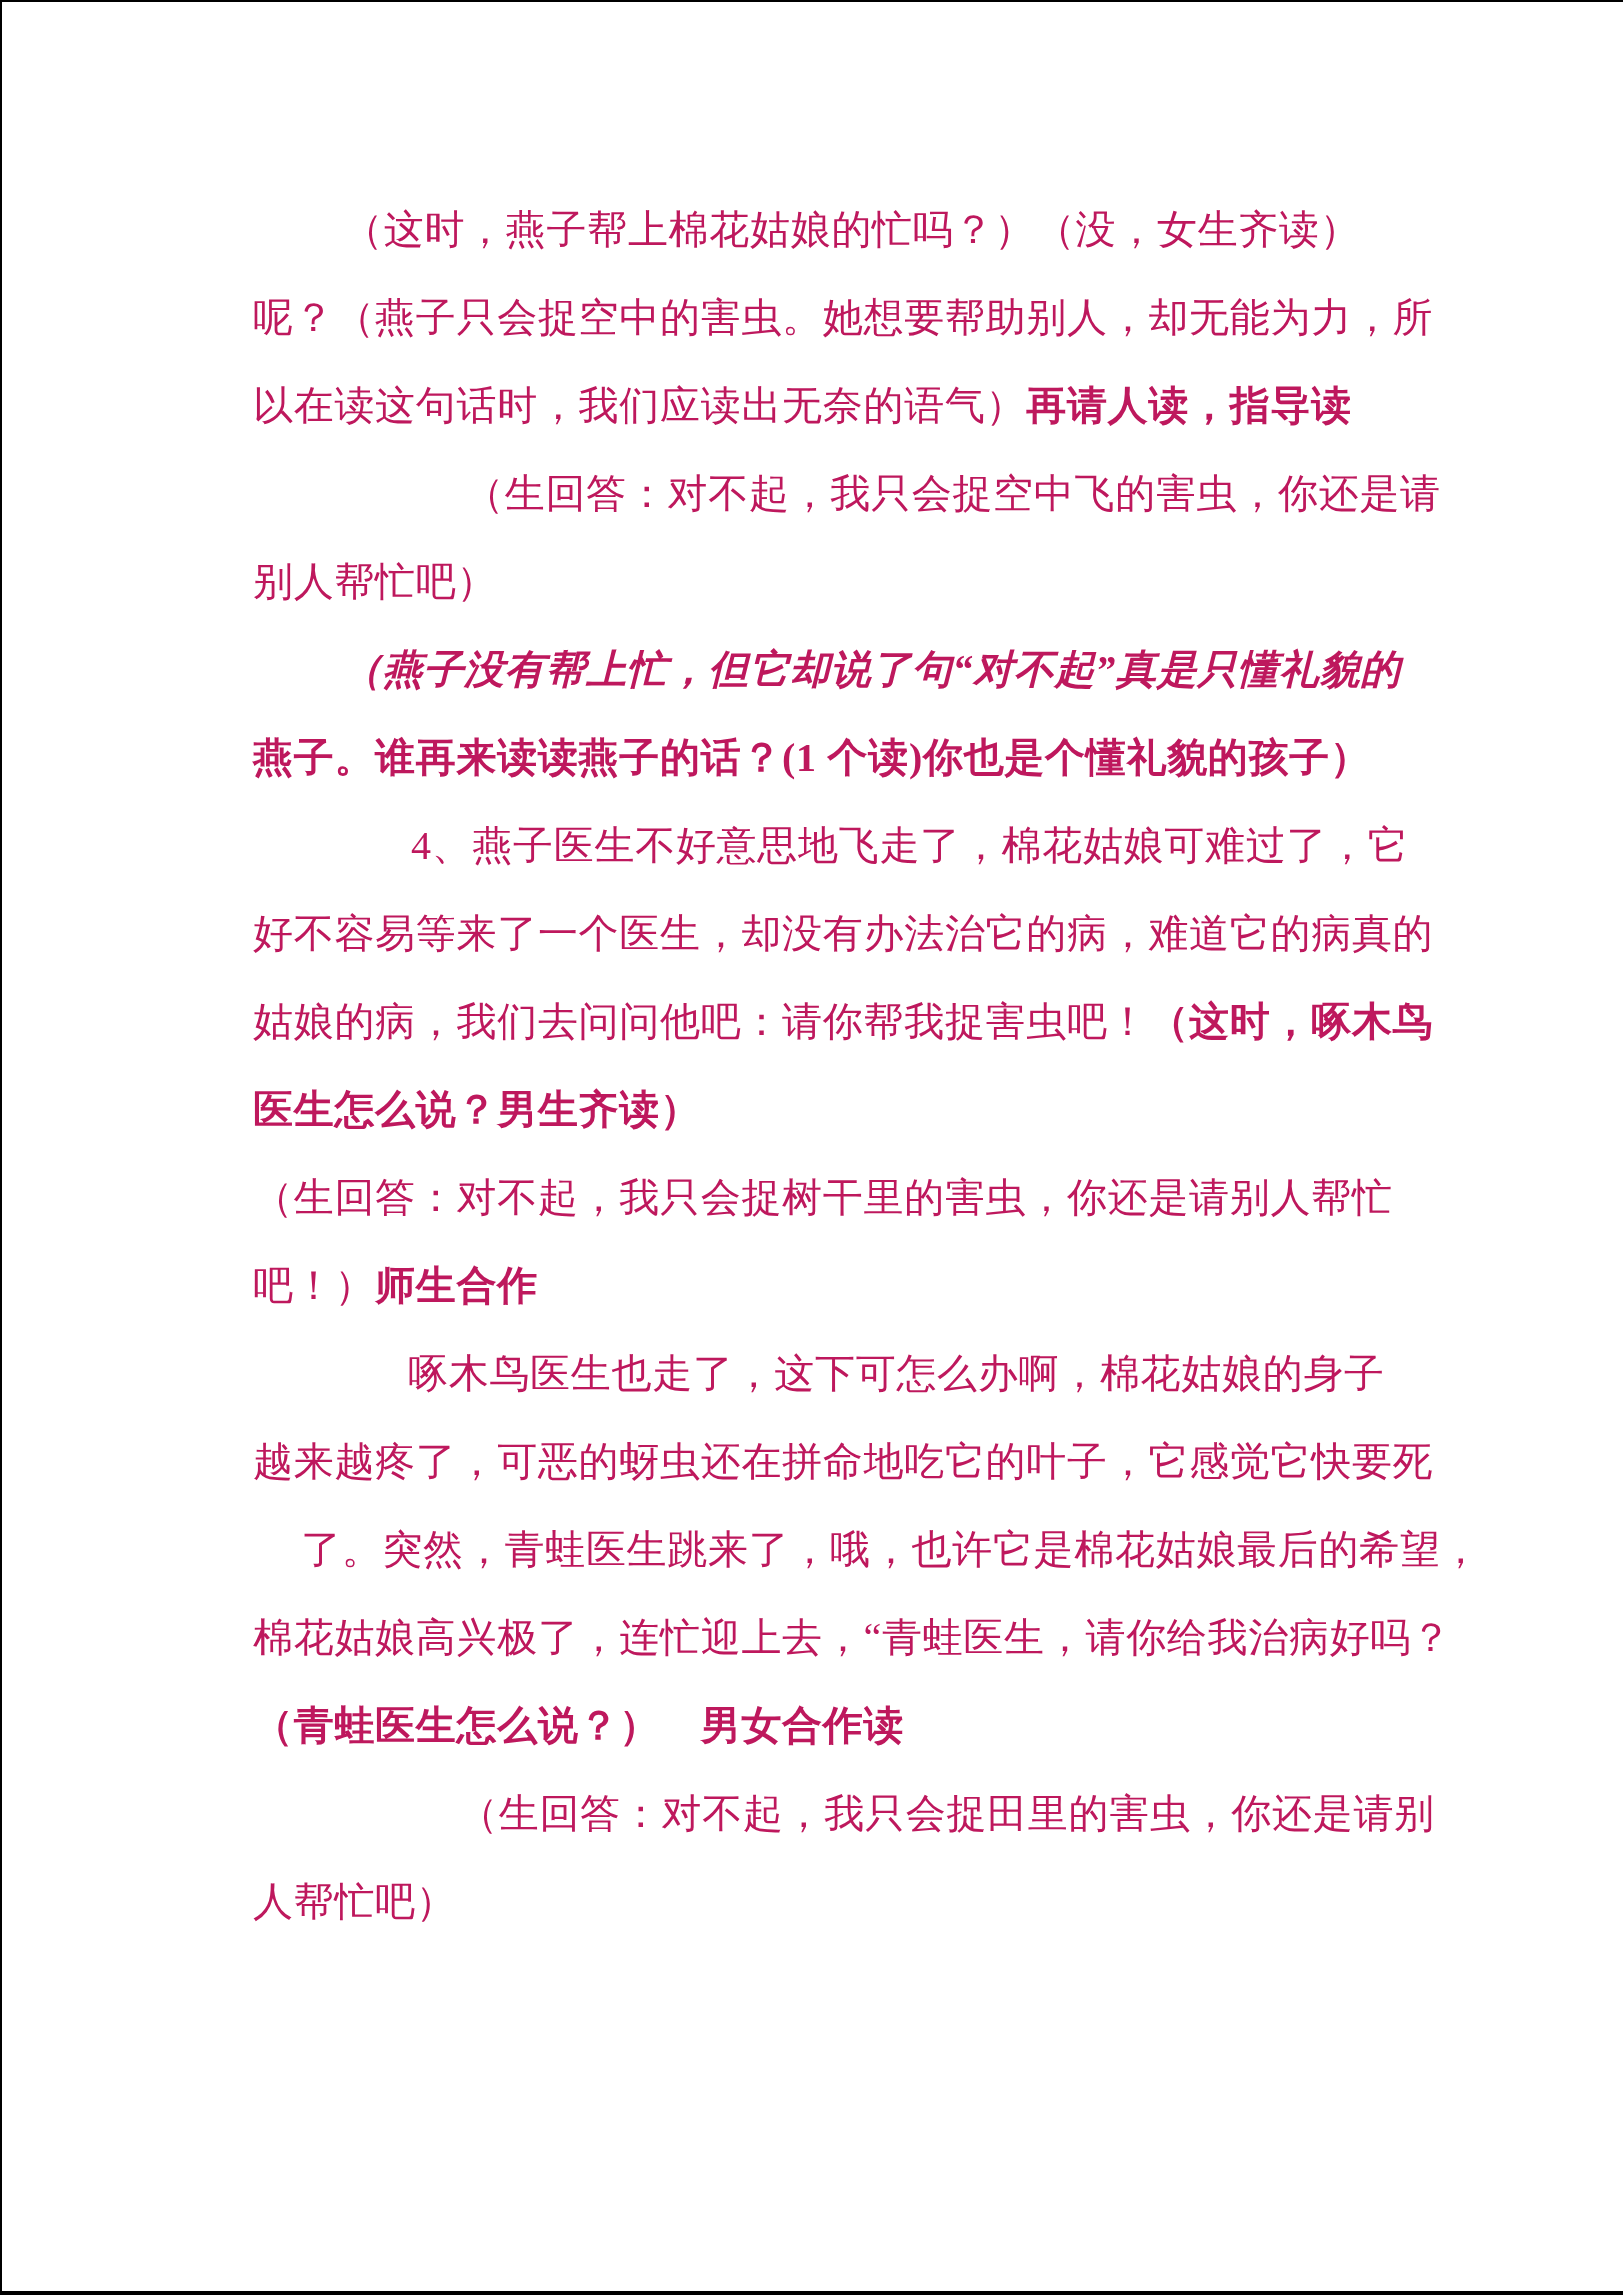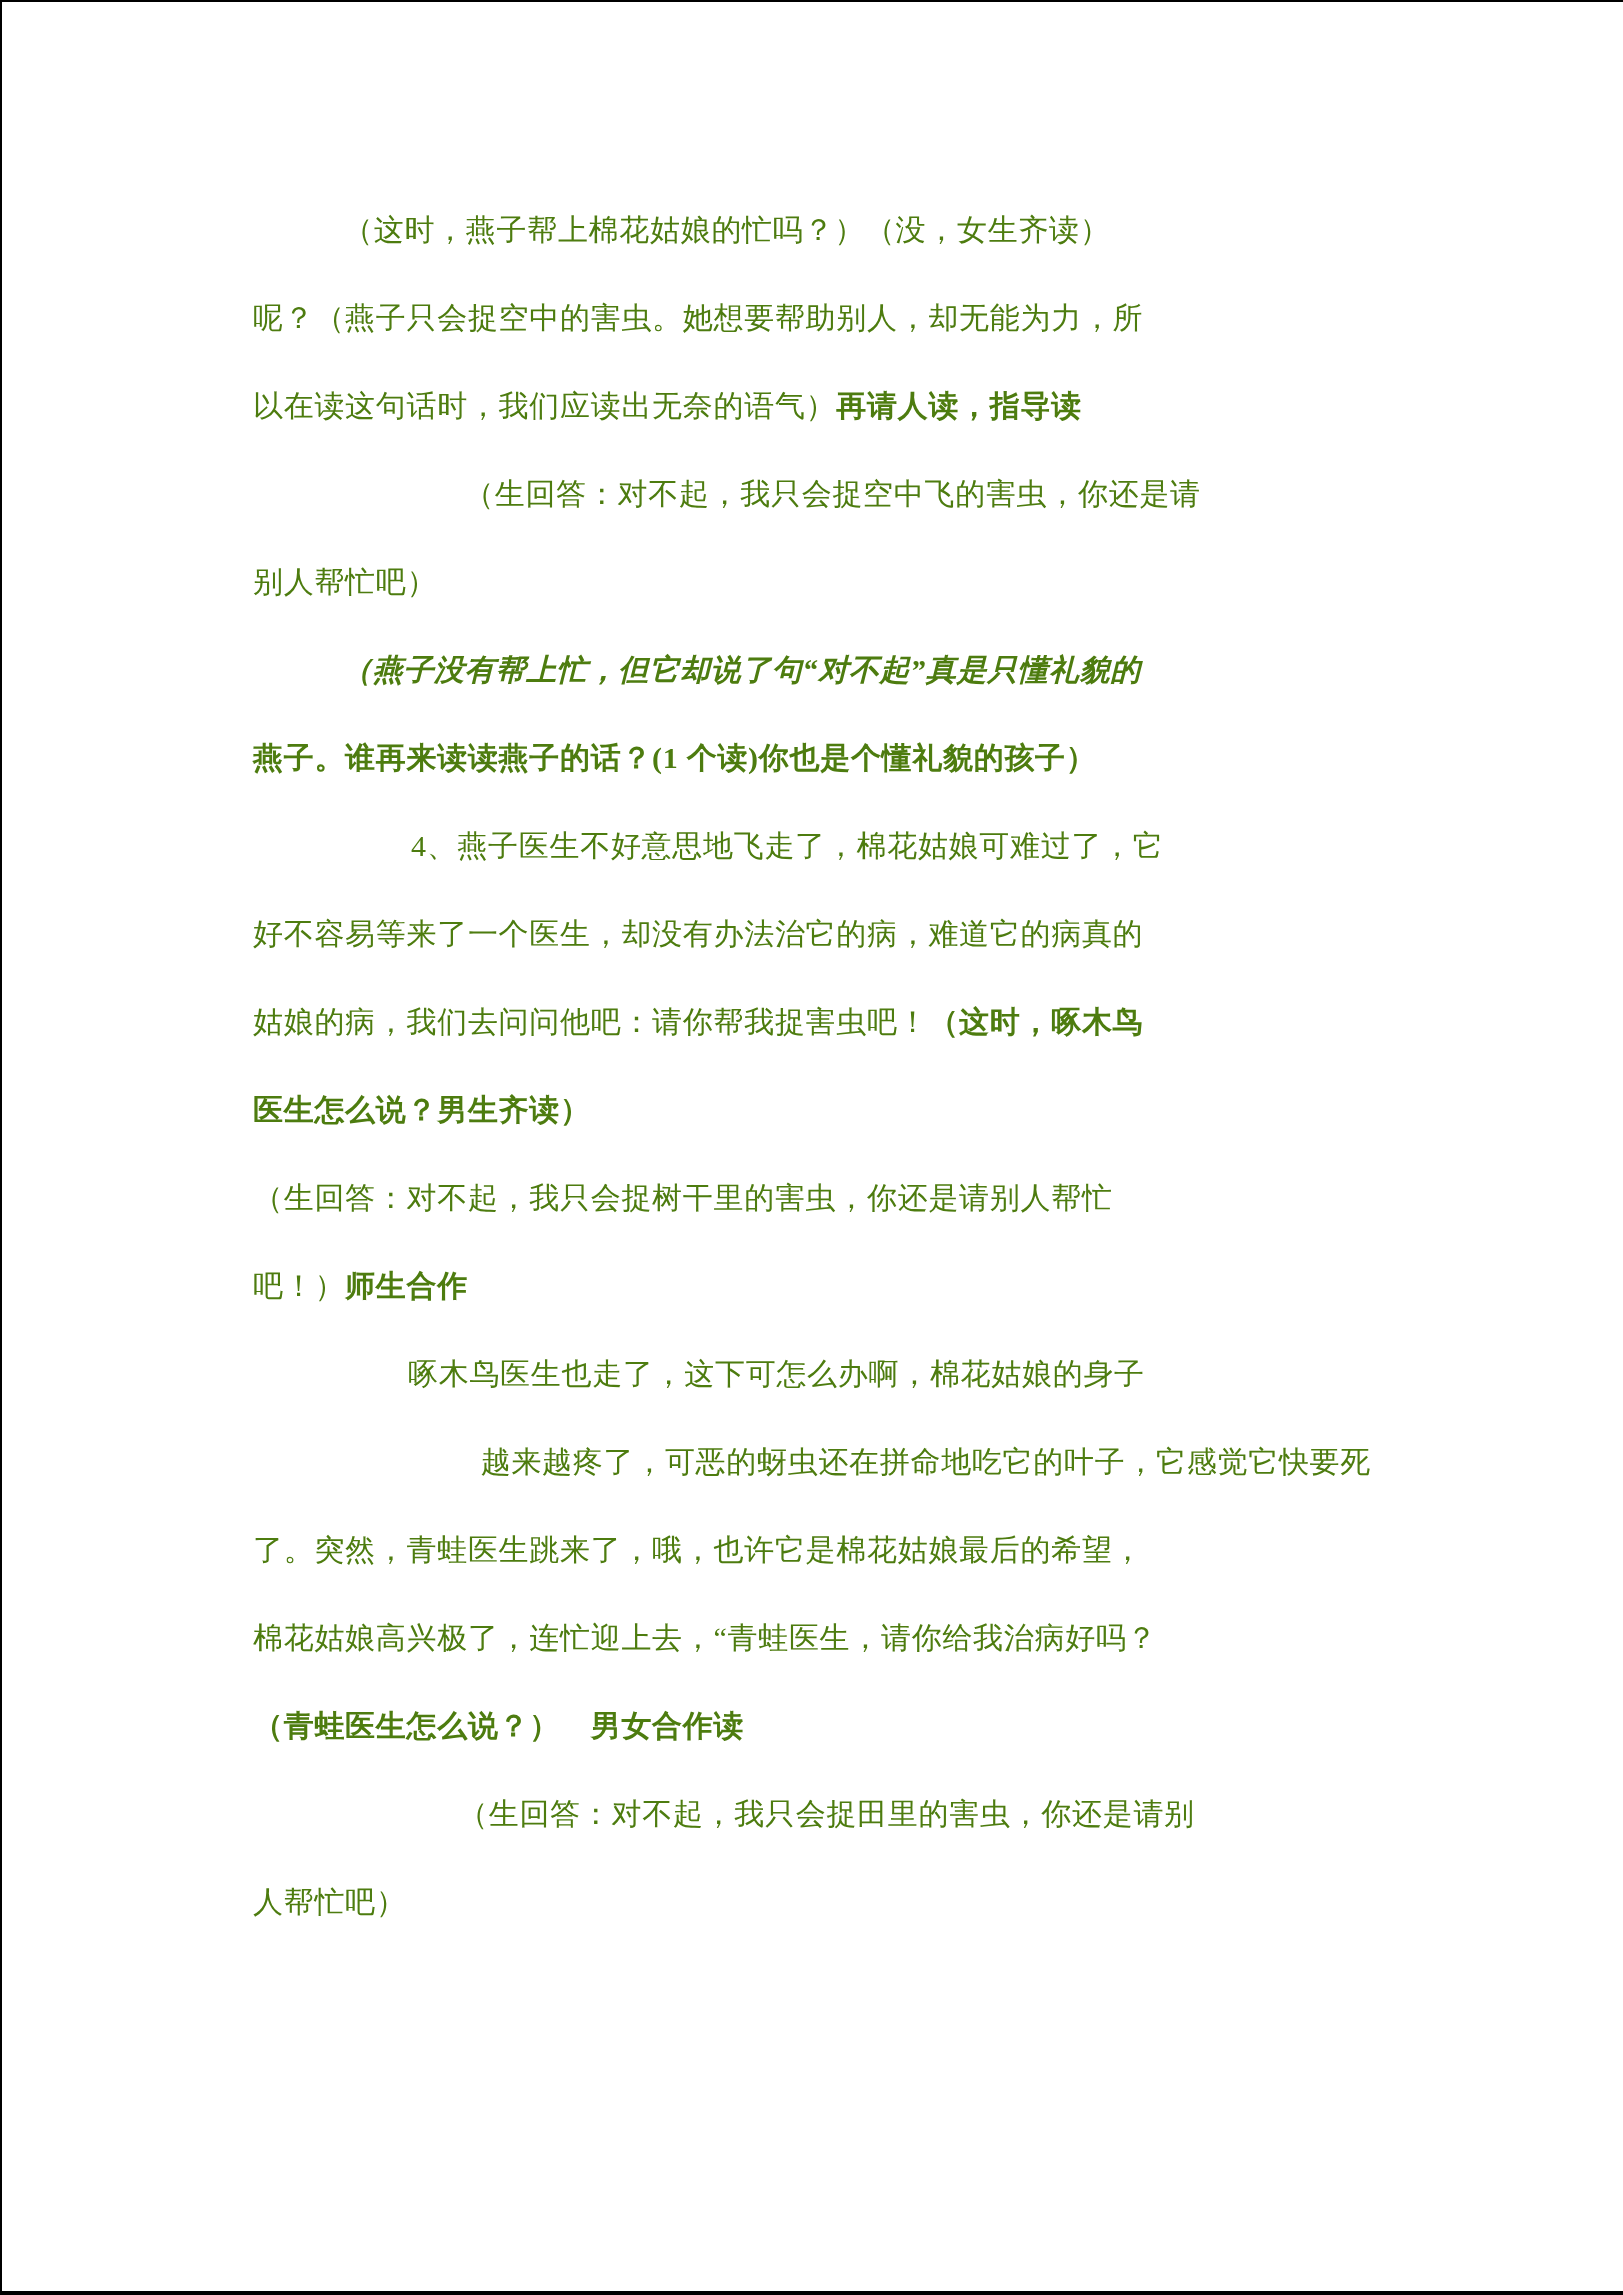--- a/index.html
+++ b/index.html
@@ -19,24 +19,24 @@
     overflow: hidden;
     font-family: "Liberation Serif", "DejaVu Serif", serif;
   }
   .content {
     position: absolute;
     top: 184px;
     left: 251px;
     width: 1118px;
   }
   .line {
-    font-size: 30px;
+    font-size: 40px;
     line-height: 88px;
     height: 88px;
-    color: #4d7c0f;
+    color: #be185d;
     white-space: nowrap;
     letter-spacing: 0.7px;
   }
   .run { font-weight: 400; }
   .run.bold { font-weight: 700; }
 </style>
 </head>
 <body>
 
 <div class="page">
@@ -49,20 +49,20 @@
       <div class="line" style="padding-left: 89px; font-style: italic;"><span class="run bold">（燕子没有帮上忙，但它却说了句“对不起”真是只懂礼貌的</span></div>
       <div class="line" style="padding-left: 0px;"><span class="run bold">燕子。谁再来读读燕子的话？(1 个读)你也是个懂礼貌的孩子）</span></div>
       <div class="line" style="padding-left: 158px;"><span class="run">4、燕子医生不好意思地飞走了，棉花姑娘可难过了，它</span></div>
       <div class="line" style="padding-left: 0px;"><span class="run">好不容易等来了一个医生，却没有办法治它的病，难道它的病真的</span></div>
       <div class="line" style="padding-left: 0px;"><span class="run">姑娘的病，我们去问问他吧：请你帮我捉害虫吧！</span><span class="run bold">（这时，啄木鸟</span></div>
       <div class="line" style="padding-left: 0px;"><span class="run bold">医生怎么说？男生齐读）</span></div>
       <div class="line" style="padding-left: 0px;"><span class="run">（生回答：对不起，我只会捉树干里的害虫，你还是请别人帮忙</span></div>
       <div class="line" style="padding-left: 0px;"><span class="run">吧！）</span><span class="run bold">师生合作</span></div>
       <div class="line" style="padding-left: 155px;"><span class="run">啄木鸟医生也走了，这下可怎么办啊，棉花姑娘的身子</span></div>
       <div class="line" style="padding-left: 0px; text-align: right;"><span class="run">越来越疼了，可恶的蚜虫还在拼命地吃它的叶子，它感觉它快要死</span></div>
-      <div class="line" style="padding-left: 0px;"><span class="run">了。突然，青蛙医生跳来了，哦，也许它是棉花姑娘最后的希望，</span></div>
+      <div class="line" style="padding-left: 0px; margin-left: 48px;"><span class="run">了。突然，青蛙医生跳来了，哦，也许它是棉花姑娘最后的希望，</span></div>
       <div class="line" style="padding-left: 0px;"><span class="run">棉花姑娘高兴极了，连忙迎上去，“青蛙医生，请你给我治病好吗？</span></div>
       <div class="line" style="padding-left: 0px;"><span class="run bold">（青蛙医生怎么说？）　男女合作读</span></div>
       <div class="line" style="padding-left: 205px;"><span class="run">（生回答：对不起，我只会捉田里的害虫，你还是请别</span></div>
       <div class="line" style="padding-left: 0px;"><span class="run">人帮忙吧）</span></div>
     </div>
 </div>
 
 
 </body></html>

